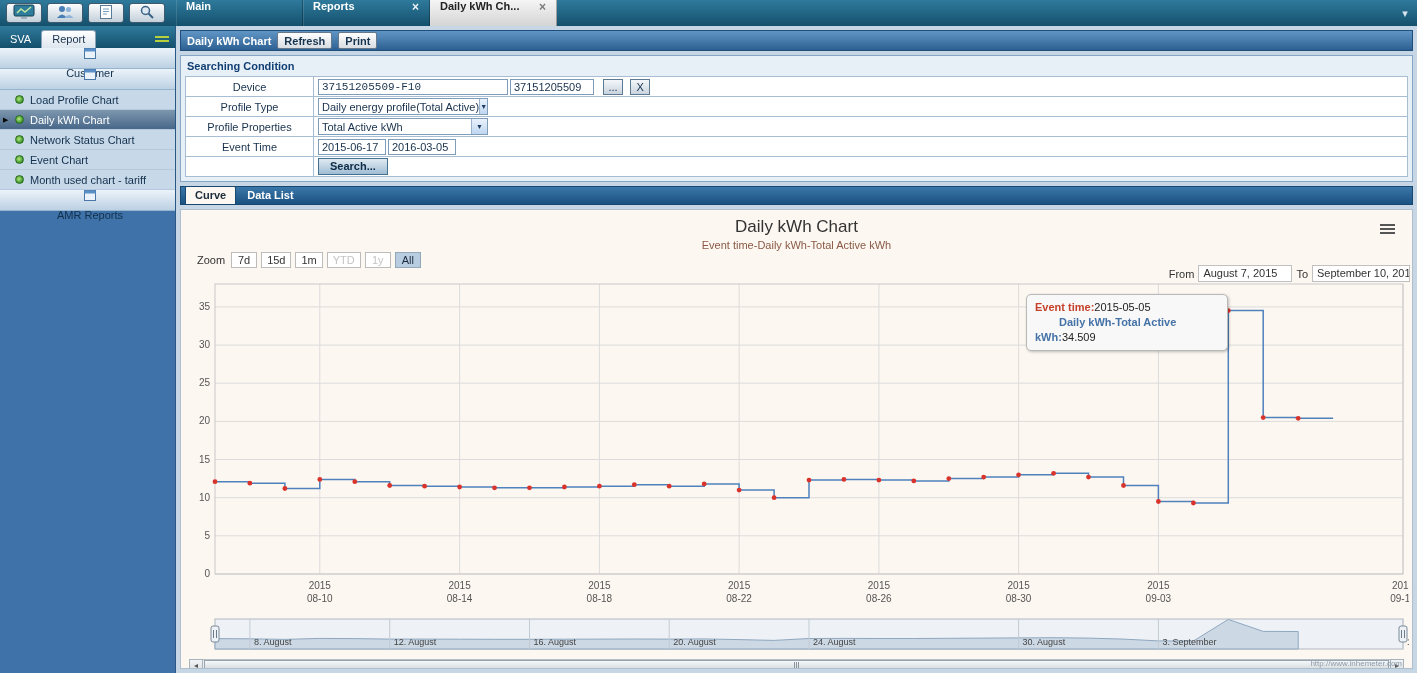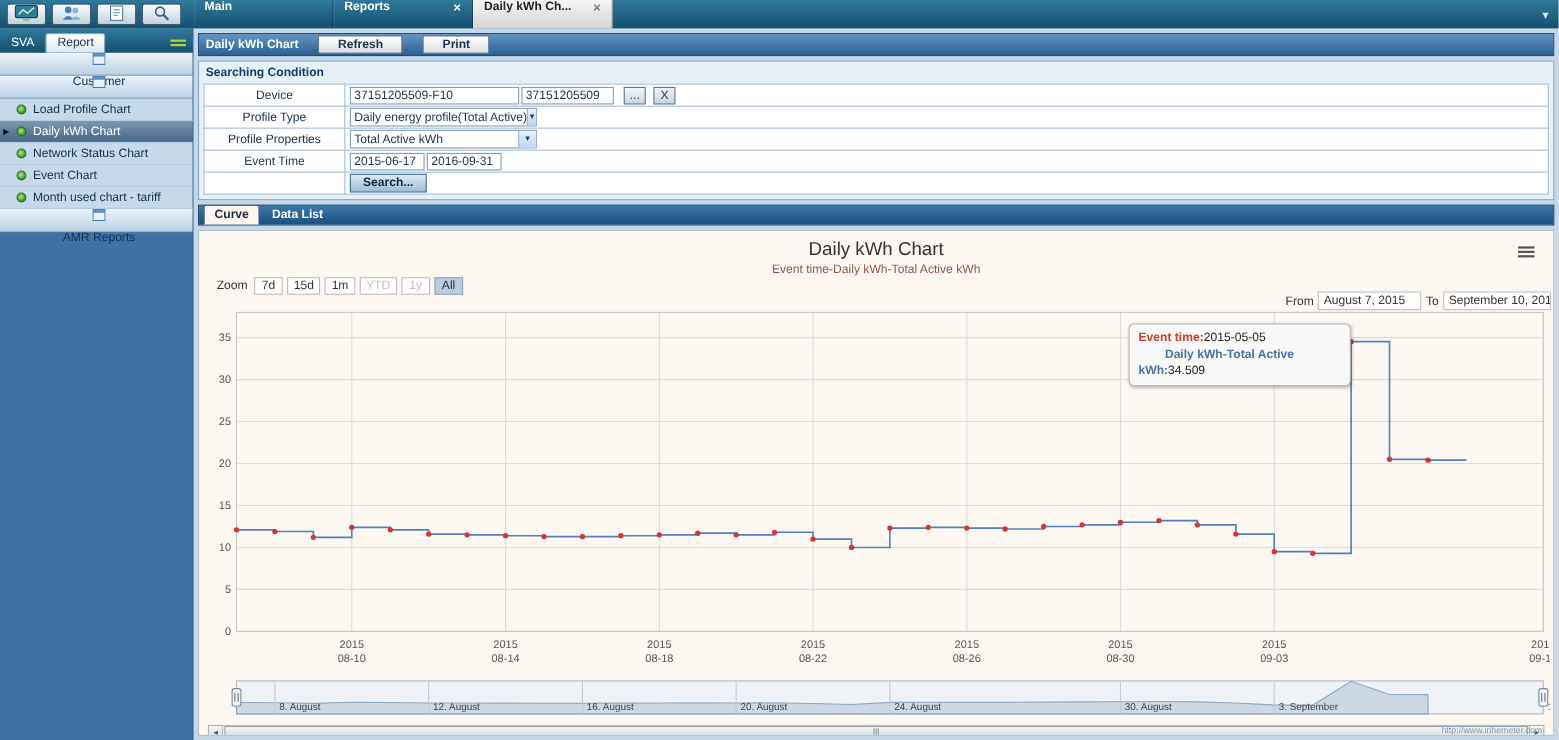--- a/index.html
+++ b/index.html
@@ -36,32 +36,32 @@
   .tree-item.selected{background:linear-gradient(#7d97ae,#486789);color:#fff;}
   .sel-arrow{position:absolute;left:3px;top:6px;font-size:7px;color:#0a0a0a;}
   .dot-icon{width:9px;height:9px;border-radius:50%;box-sizing:border-box;border:1px solid #2a6b1f;
             background:radial-gradient(circle at 3px 3px,#b8e77e,#3f9b2f 65%,#1f6b18);}
 
   
   .main{position:absolute;left:176px;top:26px;right:0;bottom:0;box-sizing:border-box;
         display:flex;flex-direction:column;gap:4px;padding:4px;background:#c6d6e4;}
   .main-header{height:21px;min-height:21px;box-sizing:border-box;background:linear-gradient(#6096c6,#2d6092);
                border:1px solid #1f4e7c;display:flex;align-items:center;padding:0 6px;color:#fff;font-weight:bold;}
-  .hdr-btn{height:17px;box-sizing:border-box;padding:0 17px;margin-left:18px;display:flex;align-items:center;
+  .hdr-btn{height:17px;box-sizing:border-box;padding:0 6px;margin-left:6px;display:flex;align-items:center;
            background:linear-gradient(#ffffff,#d8dde2);border:1px solid #66798a;border-radius:2px;color:#17344f;text-align:center;}
   .hdr-btn:first-of-type{margin-left:auto;}
 
   .search-panel{border:1px solid #85a6c6;background:#e7eff7;padding:2px 4px 4px;}
   .search-title{color:#123f73;font-weight:bold;padding:2px 2px 4px;}
   table.sform{width:100%;border-collapse:collapse;background:#fff;table-layout:fixed;}
   table.sform td{border:1px solid #a6bdd4;height:20px;box-sizing:border-box;padding:0 4px;white-space:nowrap;overflow:hidden;}
   td.lbl{width:128px;text-align:center;}
   .ibox{display:inline-block;box-sizing:border-box;height:16px;line-height:14px;border:1px solid #7f9db9;
         background:#fff;padding:0 3px;vertical-align:middle;margin-right:2px;overflow:hidden;}
-  .w160{width:154px;}.w84{width:84px;}.w66{width:68px;}
+  .w160{width:190px;font-family:Liberation Mono, monospace;}.w84{width:84px;}.w66{width:68px;}
   .mini-btn{display:inline-block;box-sizing:border-box;height:16px;line-height:14px;min-width:20px;text-align:center;
             vertical-align:middle;margin-left:4px;border:1px solid #5e7992;background:linear-gradient(#f4f7fa,#c9d4de);}
   .sel{display:inline-flex;align-items:center;justify-content:space-between;width:170px;height:17px;box-sizing:border-box;
        border:1px solid #7f9db9;background:#fff;vertical-align:middle;padding-left:3px;}
   .sel .arr{width:15px;align-self:stretch;display:flex;align-items:center;justify-content:center;font-size:7px;
             color:#1c3a5e;background:linear-gradient(#e9f2fc,#bfd6f0);border-left:1px solid #9ab4d0;}
   .search-btn{display:inline-block;height:17px;line-height:15px;box-sizing:border-box;padding:0 11px;
               background:linear-gradient(#dfeaf2,#9fbdd4);border:1px solid #46708f;color:#0d2b46;font-weight:bold;}
 
   .view-tabs{height:19px;min-height:19px;box-sizing:border-box;background:linear-gradient(#3a77a8,#1b5282);
@@ -251,21 +251,21 @@
           <td>
             <span class="sel">
               <span>Total Active kWh</span>
               <span class="arr">▼</span>
             </span>
           </td>
         </tr>
         <tr>
           <td class="lbl">Event Time</td>
           <td>
-            <span class="ibox w66">2015-06-17</span><span class="ibox w66">2016-09-31</span>
+            <span class="ibox w66">2015-06-17</span><span class="ibox w66">2016-03-05</span>
           </td>
         </tr>
         <tr>
           <td class="lbl"></td>
           <td>
             <span class="search-btn">Search...</span>
           </td>
         </tr>
       </tbody>
         </table>

